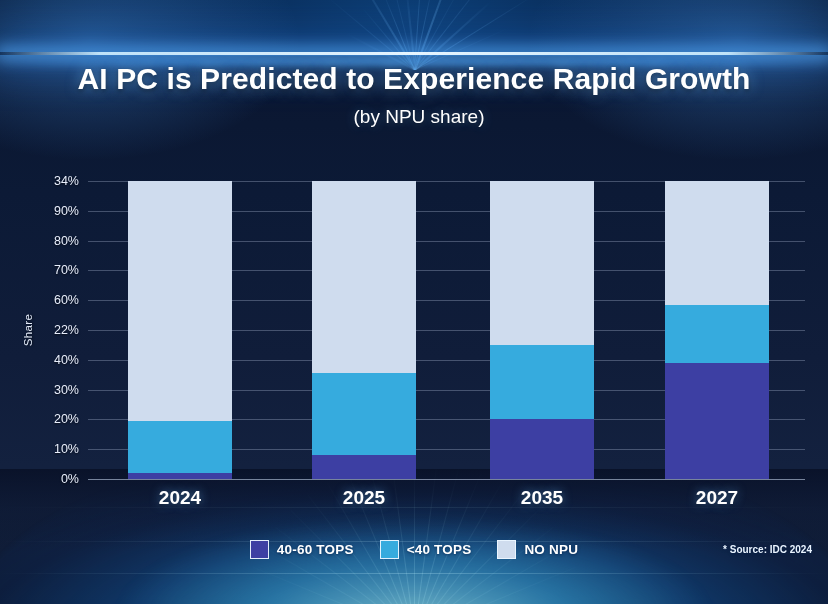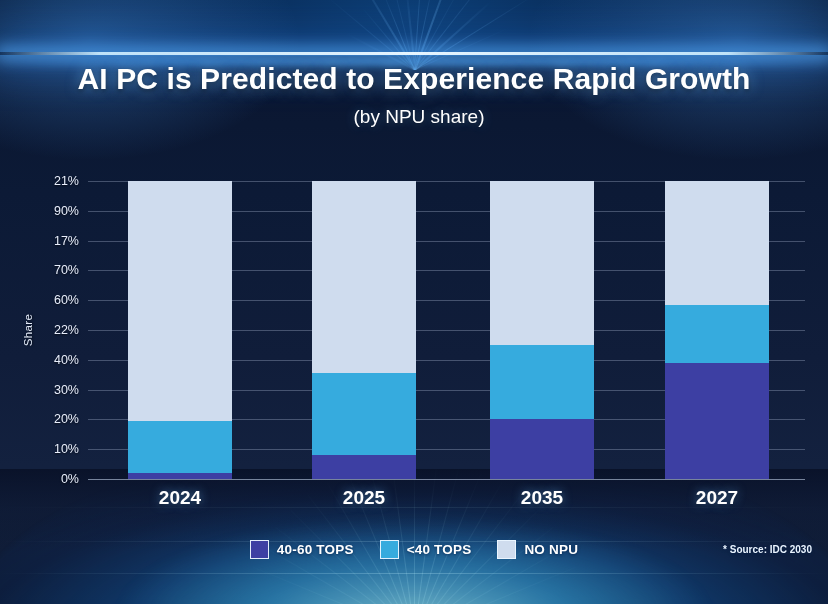--- a/index.html
+++ b/index.html
@@ -224,25 +224,25 @@
         <div class="ytick" style="top: 208.6px;">30%</div>
         <div class="gridline" style="top: 178.8px;"></div>
         <div class="ytick" style="top: 178.8px;">40%</div>
         <div class="gridline" style="top: 149px;"></div>
         <div class="ytick" style="top: 149px;">22%</div>
         <div class="gridline" style="top: 119.2px;"></div>
         <div class="ytick" style="top: 119.2px;">60%</div>
         <div class="gridline" style="top: 89.4px;"></div>
         <div class="ytick" style="top: 89.4px;">70%</div>
         <div class="gridline" style="top: 59.6px;"></div>
-        <div class="ytick" style="top: 59.6px;">17%</div>
+        <div class="ytick" style="top: 59.6px;">80%</div>
         <div class="gridline" style="top: 29.8px;"></div>
         <div class="ytick" style="top: 29.8px;">90%</div>
         <div class="gridline" style="top: 0px;"></div>
-        <div class="ytick" style="top: 0px;">21%</div>
+        <div class="ytick" style="top: 0px;">34%</div>
         <div class="bar" style="left: 40px; height: 298px;">
           <div class="seg" style="background: rgb(61, 63, 163); height: 5.96px;"></div>
           <div class="seg" style="background: rgb(54, 171, 222); height: 52.15px;"></div>
           <div class="seg" style="background: rgb(207, 220, 238); height: 239.89px;"></div>
         </div>
         <div class="xtick" style="left: 40px; width: 104px;">2024</div>
         <div class="bar" style="left: 224px; height: 298px;">
           <div class="seg" style="background: rgb(61, 63, 163); height: 23.84px;"></div>
           <div class="seg" style="background: rgb(54, 171, 222); height: 81.95px;"></div>
           <div class="seg" style="background: rgb(207, 220, 238); height: 192.21px;"></div>
@@ -271,15 +271,15 @@
       <div class="legend-item">
         <span class="swatch" style="background: rgb(54, 171, 222);"></span>
         <span class="legend-label">&lt;40 TOPS</span>
       </div>
       <div class="legend-item">
         <span class="swatch" style="background: rgb(207, 220, 238);"></span>
         <span class="legend-label">NO NPU</span>
       </div>
     </div>
 
-  <div class="source">* Source: IDC 2030</div>
+  <div class="source">* Source: IDC 2024</div>
 
 </div>
 
 </body></html>

